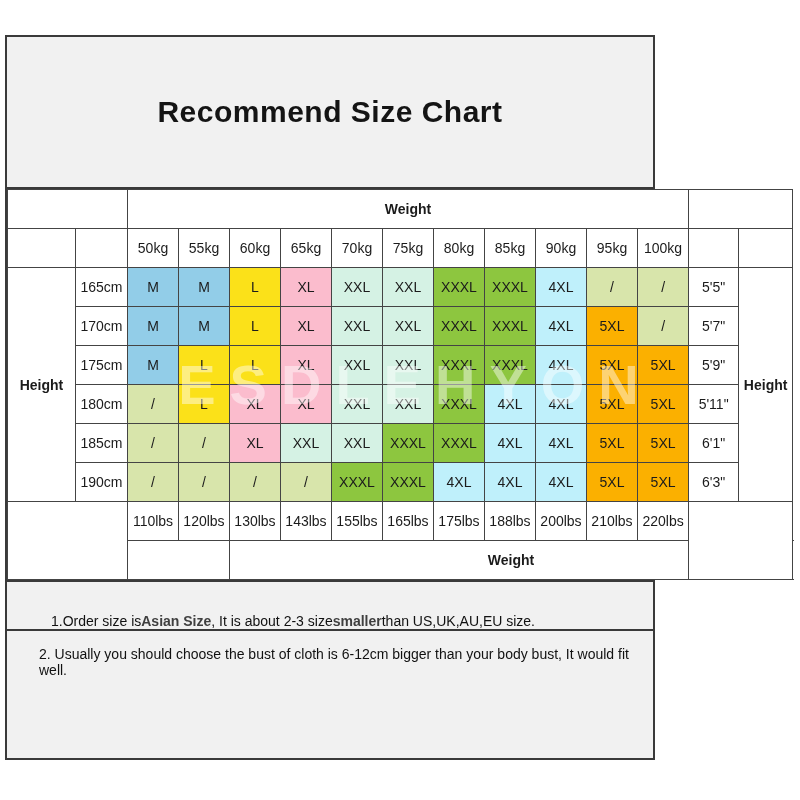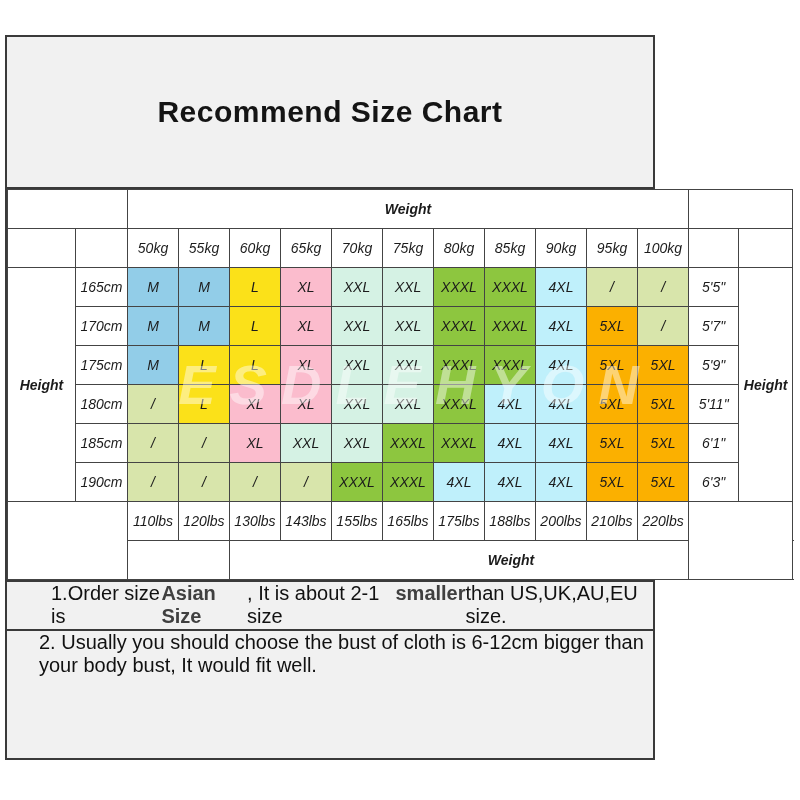--- a/index.html
+++ b/index.html
@@ -42,21 +42,20 @@
     font-size: 30px;
     font-weight: bold;
     letter-spacing: 0.5px;
     color: #141414;
   }
 
   
   .table-wrap {
     background: #ef4444;
     position: relative;
-    font-style: italic;
   }
   table.size-table {
     border-collapse: collapse;
     table-layout: fixed;
     width: 785px;
     background: #ffffff;
   }
   table.size-table td {
     border: 1px solid #444444;
     text-align: center;
@@ -133,23 +132,23 @@
   }
 
   
   .notes {
     background: #f1f1f1;
   }
   .note-row {
     border-top: 2px solid #3a3a3a;
     height: 49px;
     display: flex;
-    align-items: flex-start;
+    align-items: flex-end;
     padding-left: 32px;
-    font-size: 20px;
+    font-size: 14px;
     color: #111111;
     box-sizing: border-box;
   }
   .note-row:first-child { padding-left: 44px; }
   .hl { color: #404040; font-weight: bold; }
 </style>
 </head>
 <body>
 
 <div id="chart-root">
@@ -318,21 +317,21 @@
         </tr>
       </tbody>
     </table>
     <div class="watermark">ESDLEHYON</div>
   </div>
 
   <div class="notes">
     <div class="note-row">
         <span>1.Order size is </span>
         <span class="hl">Asian Size</span>
-        <span>, It is about 2-1 size </span>
+        <span>, It is about 2-3 size </span>
         <span class="hl">smaller</span>
         <span> than US,UK,AU,EU size.</span>
       </div>
     <div class="note-row">
         <span>2. Usually you should choose the bust of cloth is 6-12cm bigger than your body bust, It would fit well.</span>
       </div>
   </div>
 
 </div>
 

